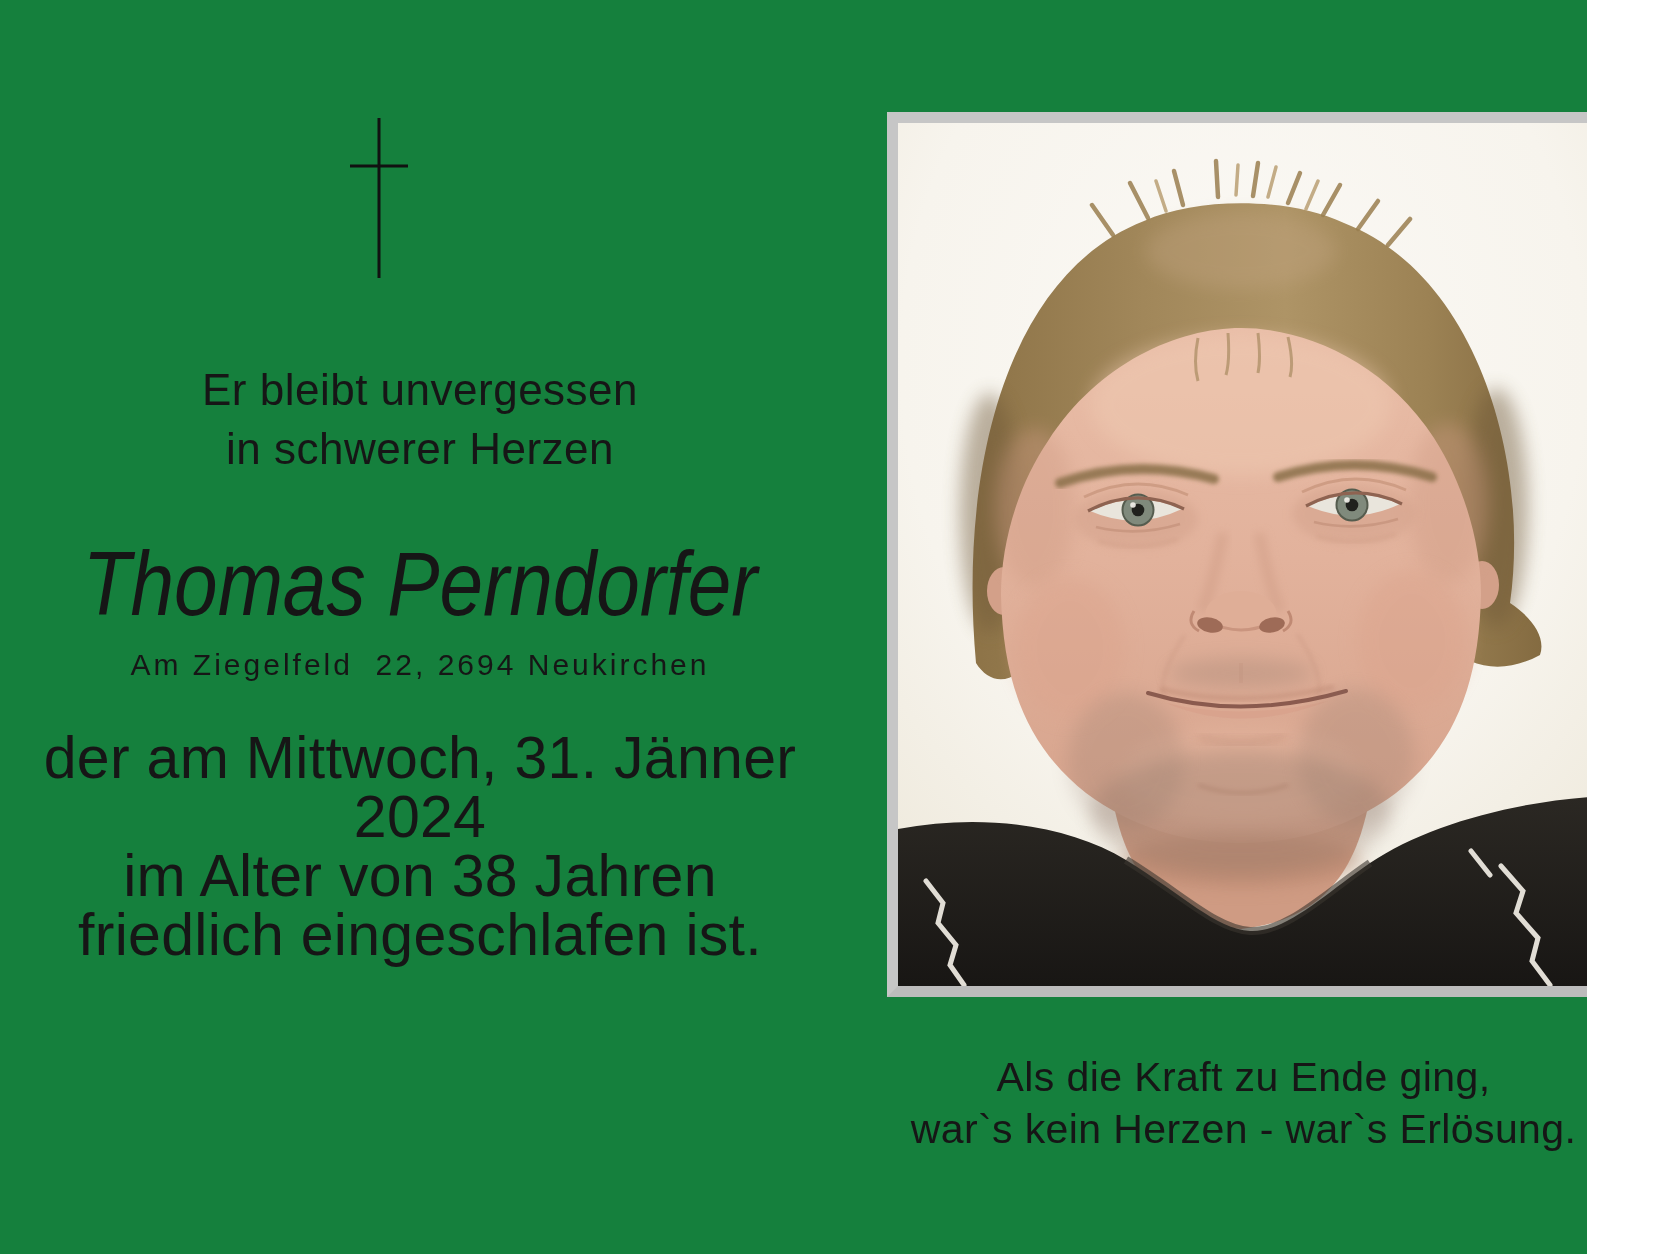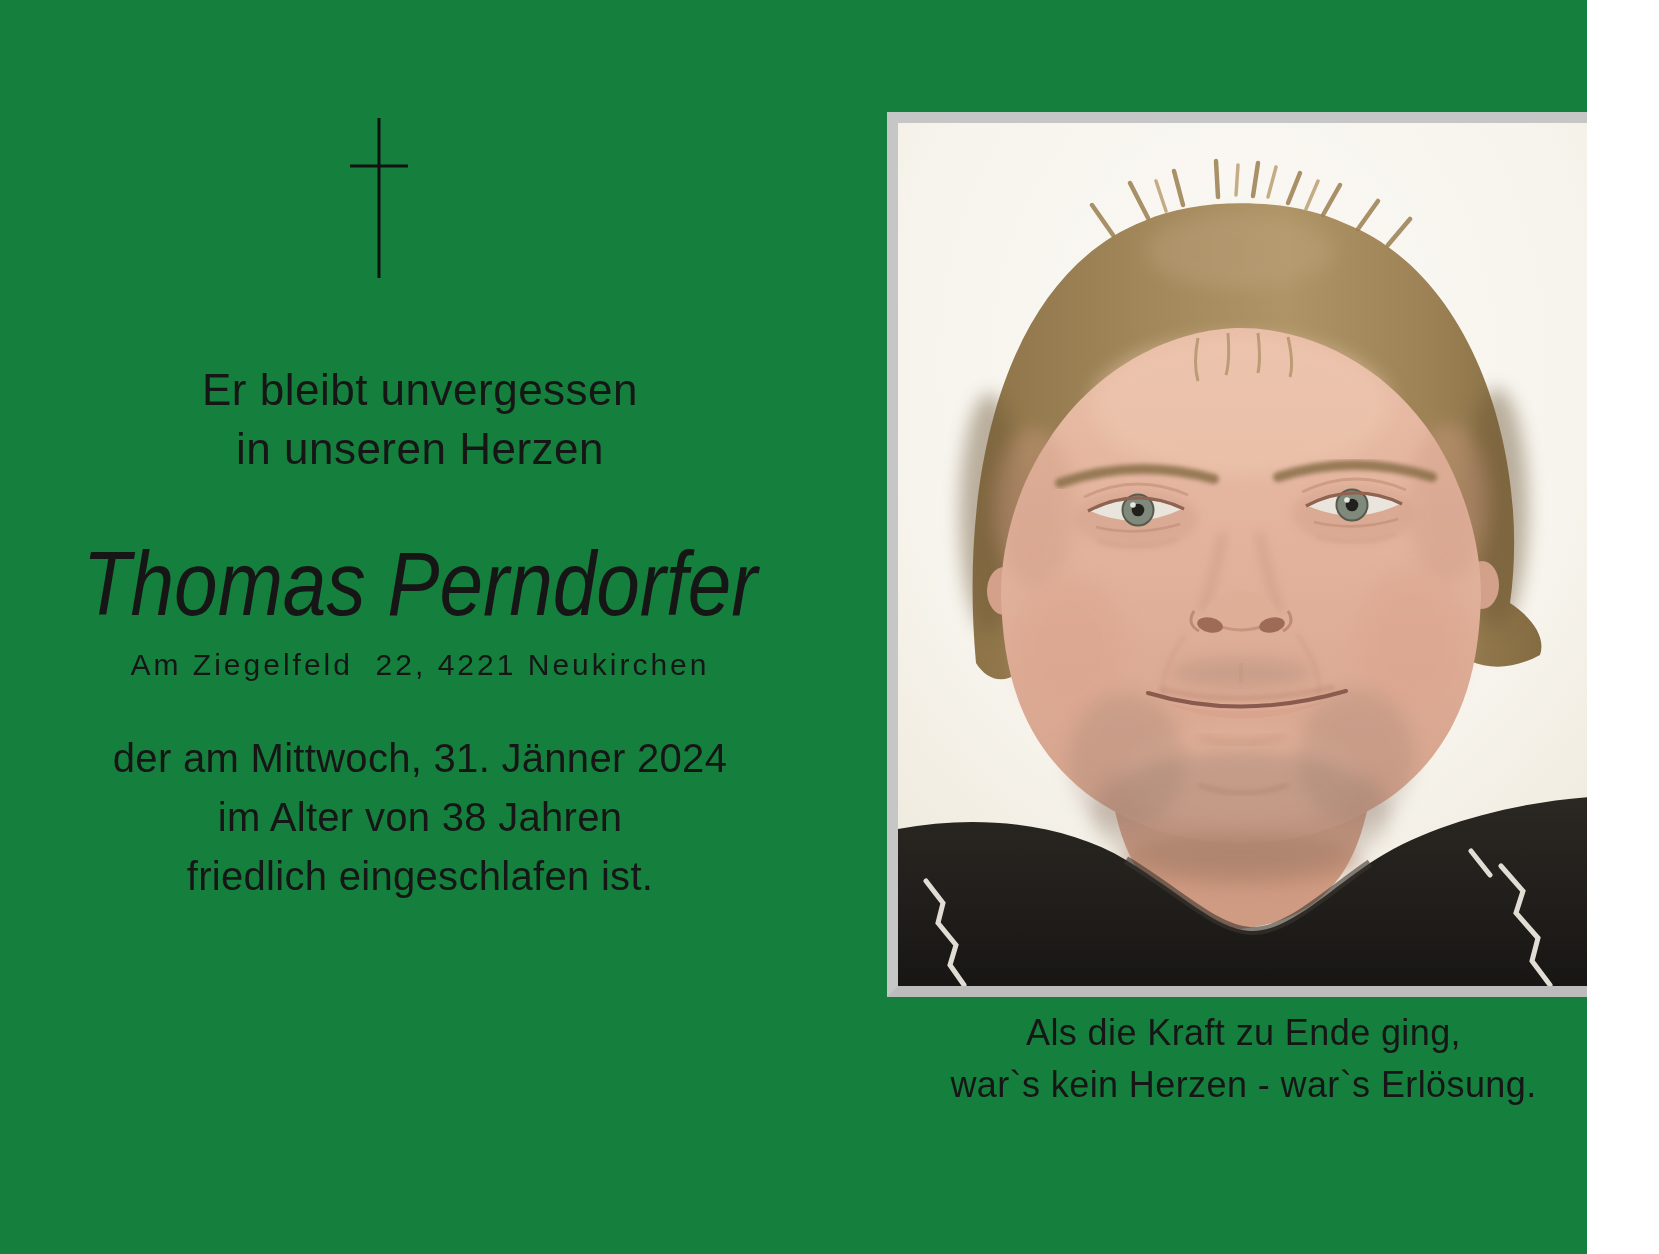--- a/index.html
+++ b/index.html
@@ -6,46 +6,46 @@
   body{font-family:"Liberation Sans",sans-serif;color:#161616;}
   .card{position:relative;width:1587px;height:1254px;background:#15803d;overflow:hidden;}
   .abs{position:absolute;}
   .center{text-align:center;}
   .left-col{left:0;width:840px;}
   .cross-wrap{left:345px;top:110px;width:70px;height:174px;}
   .remembrance{top:360px;font-size:44px;line-height:59px;letter-spacing:.5px;}
   .name{top:537px;font-size:90px;line-height:94px;font-style:italic;font-weight:400;
         transform:scaleX(.87);transform-origin:50% 50%;white-space:nowrap;}
   .address{top:648px;font-size:30px;line-height:34px;letter-spacing:3px;white-space:pre;}
-  .obituary{top:729px;font-size:40px;line-height:59px;letter-spacing:.3px;}
+  .obituary{top:729px;font-size:59px;line-height:59px;letter-spacing:.3px;}
   .photo-frame{left:887px;top:112px;width:713px;height:885px;box-sizing:border-box;
                border:11px solid #c6c6c6;border-bottom-color:#bcbcbc;background:#f6f3ec;}
   .photo-frame svg{display:block;width:100%;height:100%;}
-  .quote{left:887px;top:1007px;width:713px;font-size:36px;line-height:52px;letter-spacing:.4px;}
+  .quote{left:887px;top:1051px;width:713px;font-size:41px;line-height:52px;letter-spacing:.4px;}
 </style>
 </head>
 <body>
 
 <div class="card">
 
   <div class="abs cross-wrap">
     <svg viewBox="0 0 70 174" width="70" height="174" aria-hidden="true">
       <line x1="34" y1="8" x2="34" y2="168" stroke="#111111" stroke-width="3"></line>
       <line x1="5" y1="56" x2="63" y2="56" stroke="#111111" stroke-width="3"></line>
     </svg>
   </div>
 
   <div class="abs left-col center remembrance">
     <div>Er bleibt unvergessen</div>
-    <div>in unseren Herzen</div>
+    <div>in schwerer Herzen</div>
   </div>
 
   <div class="abs left-col center name">Thomas Perndorfer</div>
 
-  <div class="abs left-col center address">Am Ziegelfeld  22, 4221 Neukirchen</div>
+  <div class="abs left-col center address">Am Ziegelfeld  22, 2694 Neukirchen</div>
 
   <div class="abs left-col center obituary">
     <div>der am Mittwoch, 31. Jänner 2024</div>
     <div>im Alter von 38 Jahren</div>
     <div>friedlich eingeschlafen ist.</div>
   </div>
 
   <div class="abs photo-frame">
     <svg viewBox="0 0 691 863" preserveAspectRatio="none" aria-hidden="true">
       <defs>

